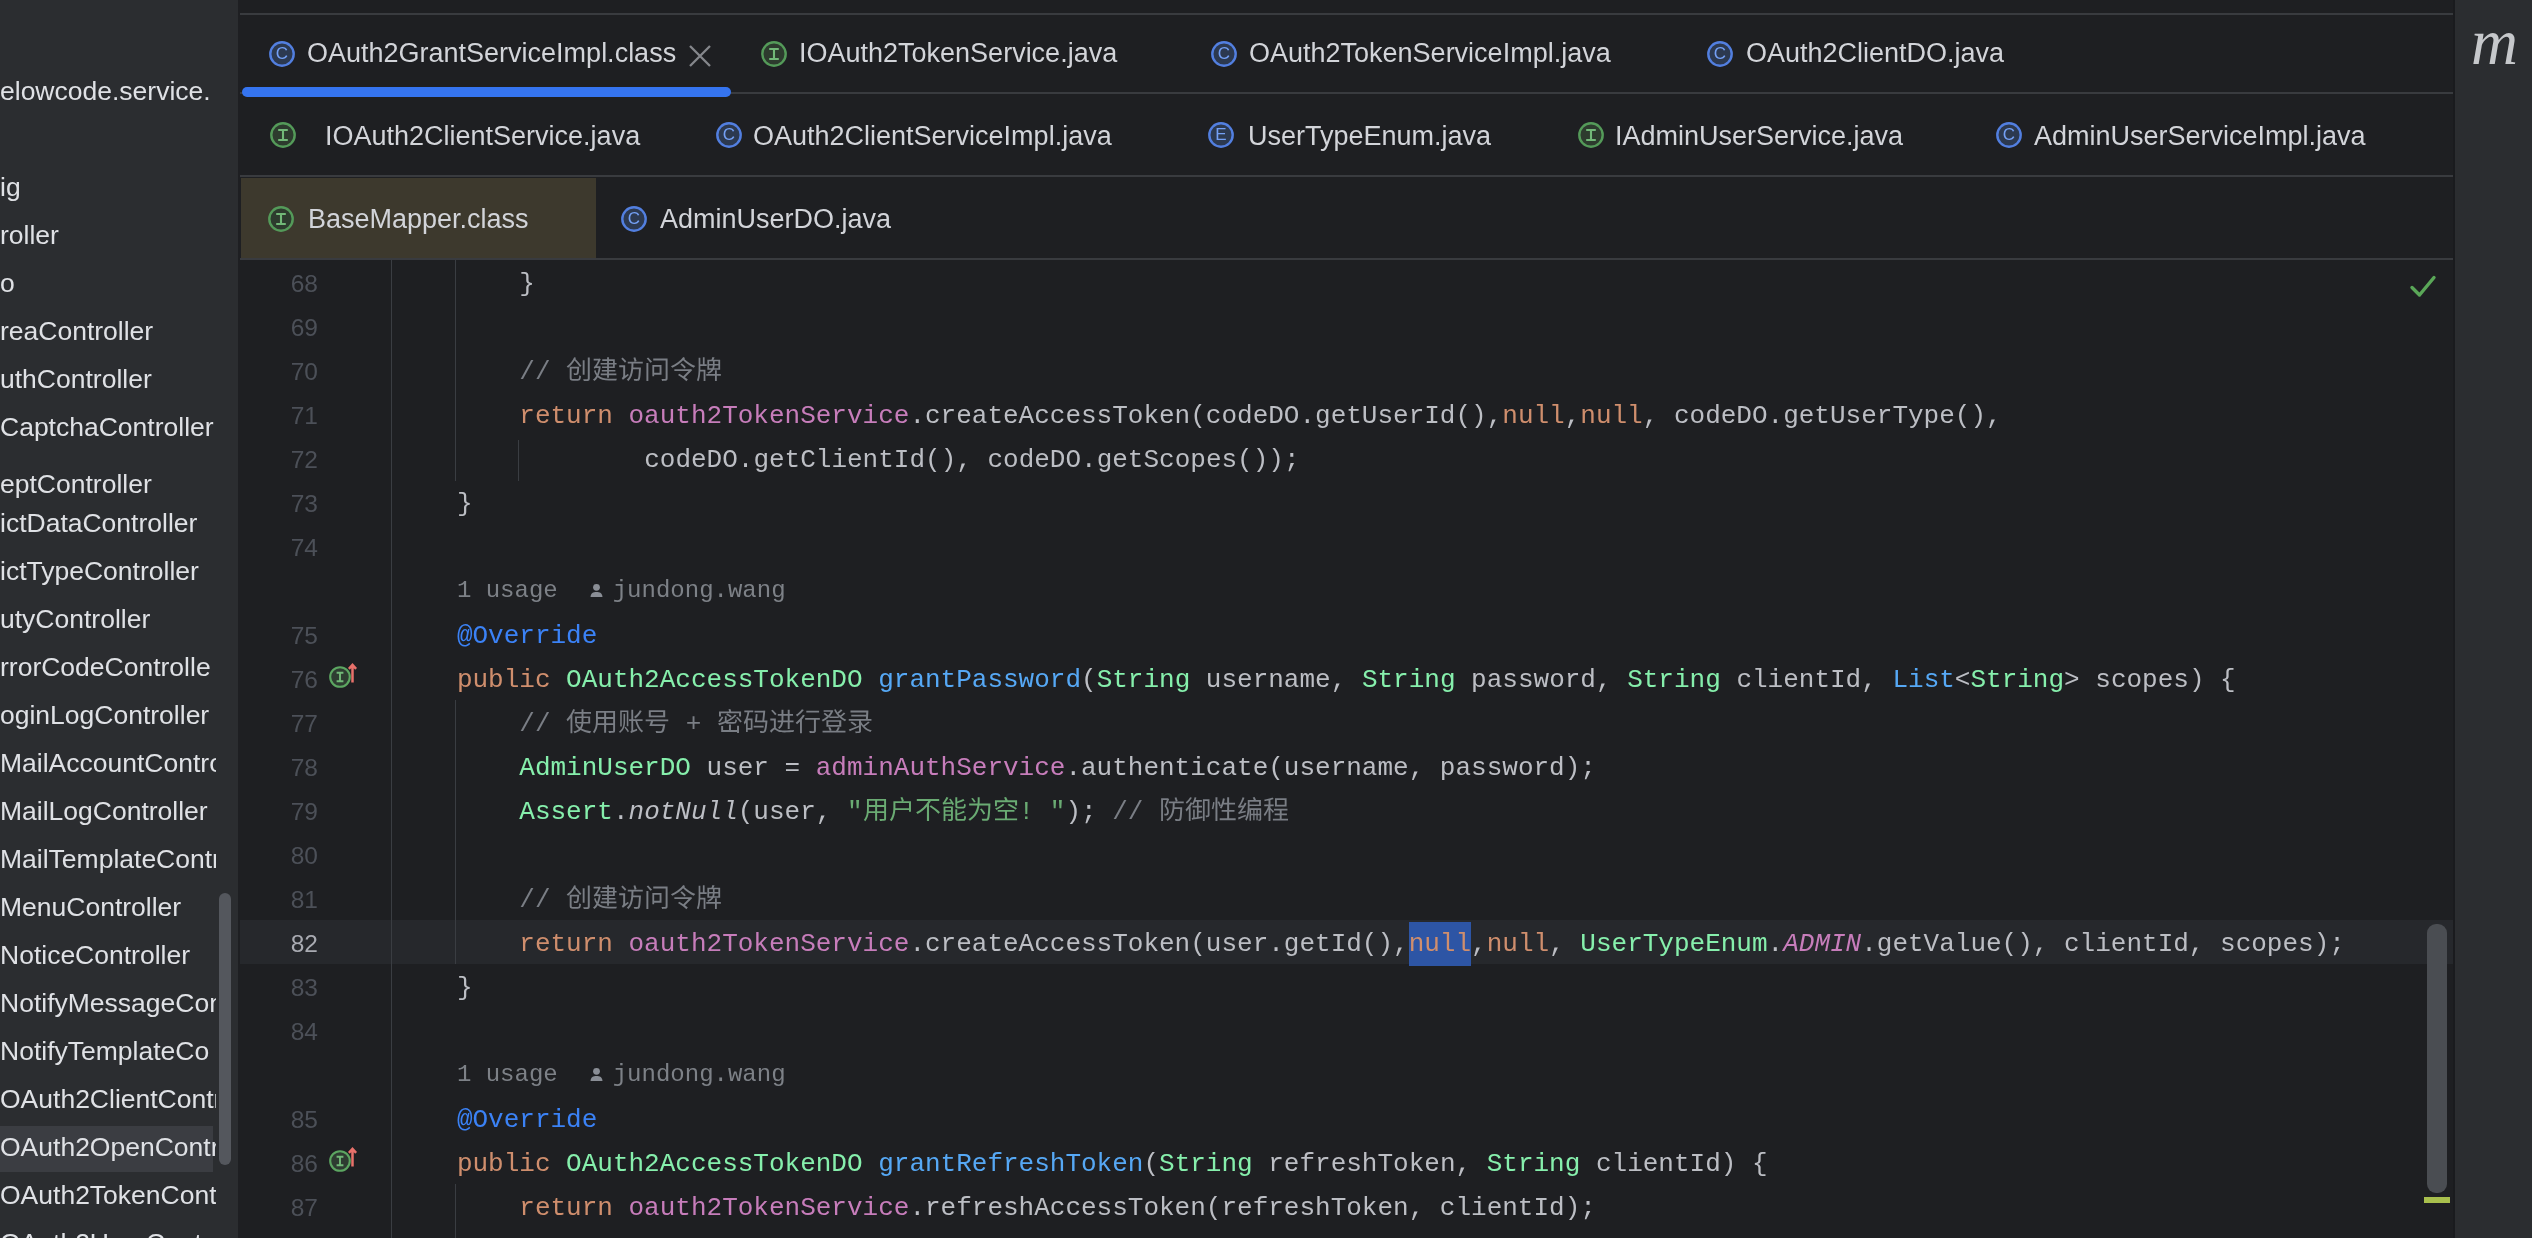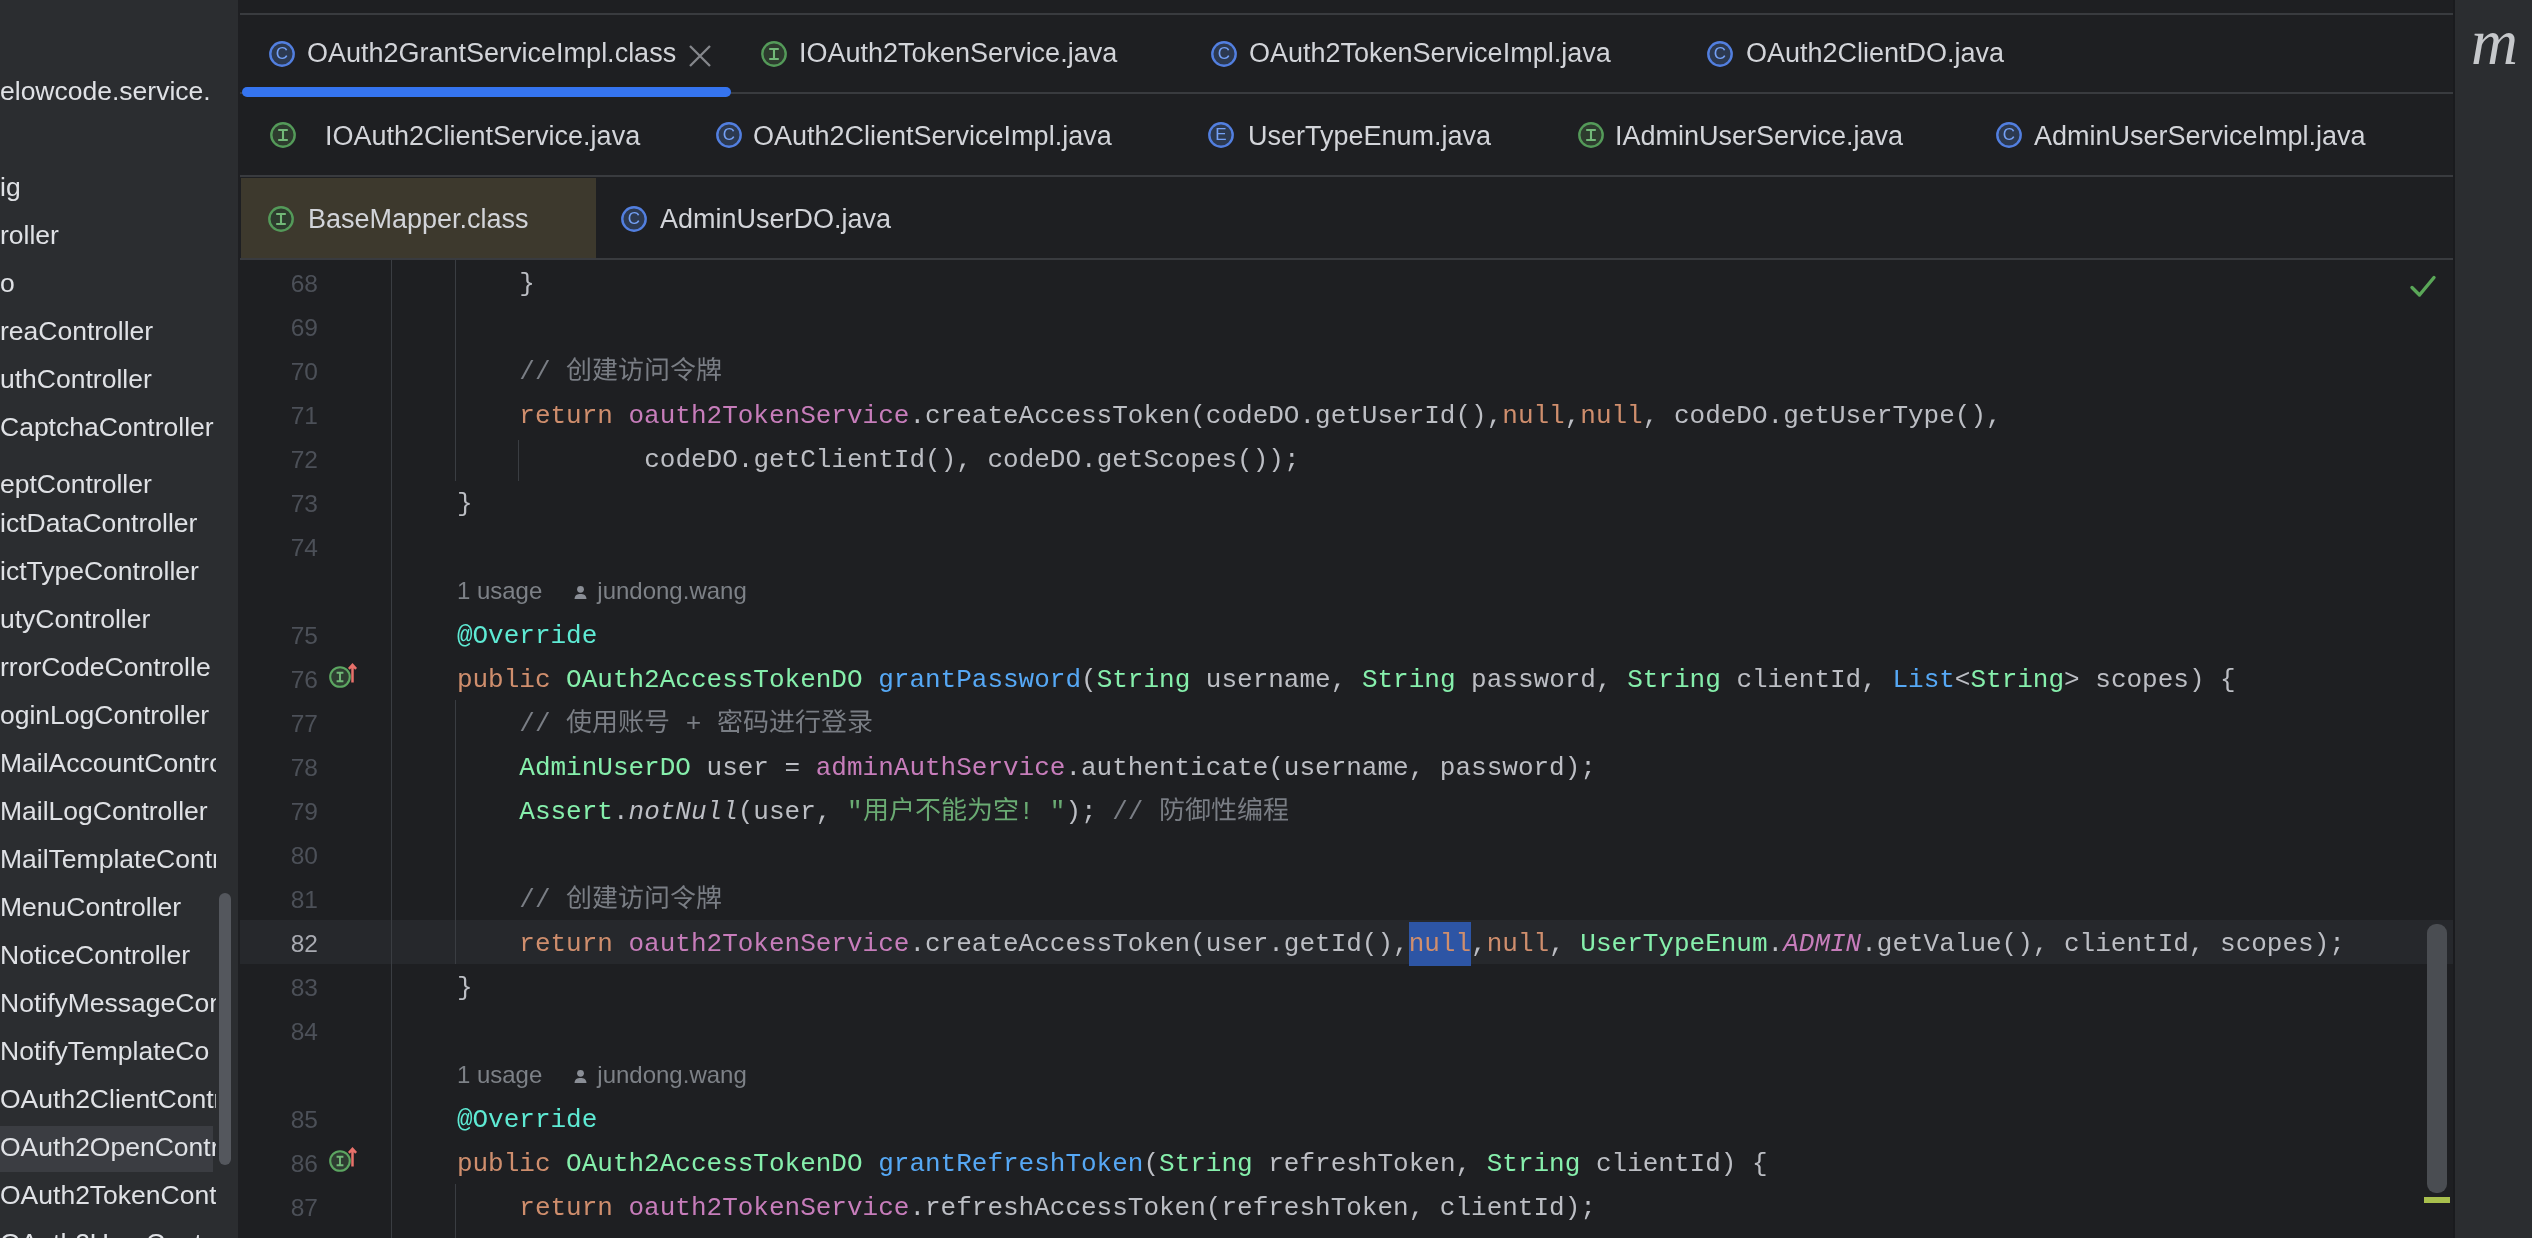--- a/index.html
+++ b/index.html
@@ -17,24 +17,24 @@
 #bmtab { position:absolute; left:241px; top:178px; width:355px; height:80px; background:#3d392d; }
 .tab { position:absolute; font-size:27px; color:#d2d4d9; white-space:pre; }
 .fic { position:absolute; width:28px; height:28px; }
 .fic text { font-family:"Liberation Sans",sans-serif; font-size:17px; text-anchor:middle; }
 #close { position:absolute; left:687px; top:43px; width:26px; height:26px; }
 .cl { position:absolute; font-family:"Liberation Mono",monospace; font-size:26.0px; line-height:38px; white-space:pre; }
 .num { position:absolute; left:240px; width:78px; text-align:right; font-size:24.5px; line-height:28px; color:#4c5058; }
 .num.cur { color:#a9abb2; }
 .d { color:#bcbec4; } .k { color:#cf8e6d; } .f { color:#c77dbb; }
 .c { color:#86efac; } .m { color:#56a8f5; } .s { color:#6aab73; }
-.cm { color:#7a7e85; } .an { color:#5eead4;text-align:center; }
+.cm { color:#7a7e85; } .an { color:#3b82f6;text-align:center; }
 .sel { background:#2d55a5; padding:7px 0; }
 .cj { display:inline-block; height:30px; vertical-align:-7px; }
-.inlay { position:absolute; font-size:24px; line-height:28px; color:#7d8187; }
+.inlay { position:absolute; font-size:24px; line-height:28px; color:#7d8187;font-family:Liberation Mono, monospace; }
 .person { display:inline-block; width:17px; height:17px; margin-left:30px; margin-right:8px; fill:#8a8e96; vertical-align:-2px; }
 .who { color:#7d8187; }
 .ig { position:absolute; width:1px; background:#3a3d42; }
 #curline { position:absolute; left:240px; top:920px; width:2215px; height:44px; background:#26282c; }
 .ovr { position:absolute; width:32px; height:32px; }
 #vthumb { position:absolute; left:2427px; top:924px; width:20px; height:269px; border-radius:9px; background:#4a4d52; }
 #stripe { position:absolute; left:2424px; top:1197px; width:26px; height:6px; background:#a8bf4d; }
 #check { position:absolute; left:2407px; top:272px; width:32px; height:28px; }
 </style></head><body>
 <div id="curline"></div>

